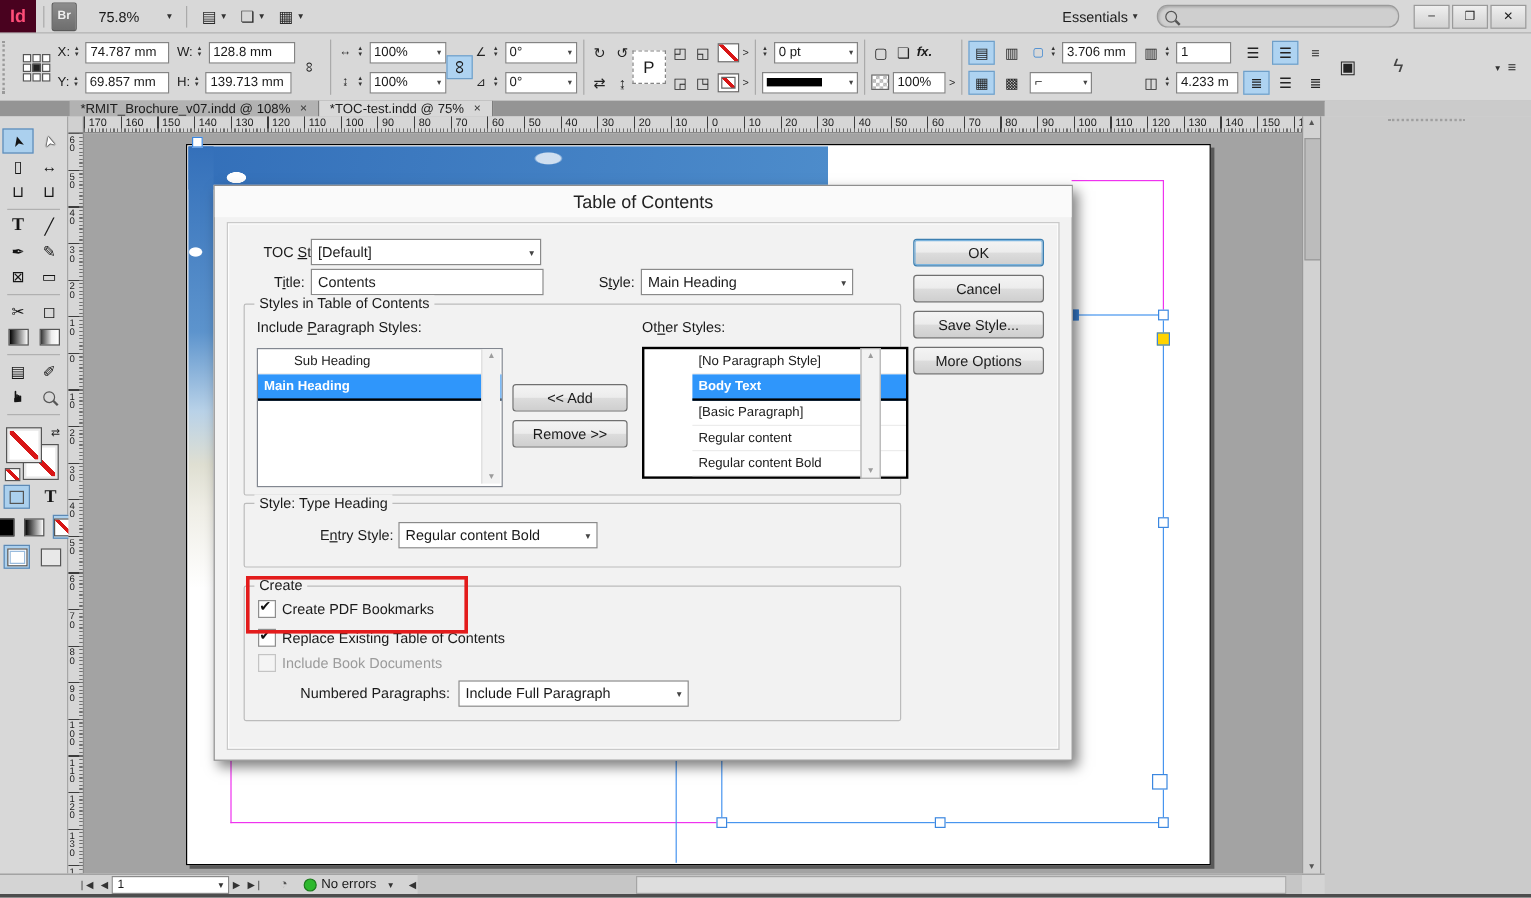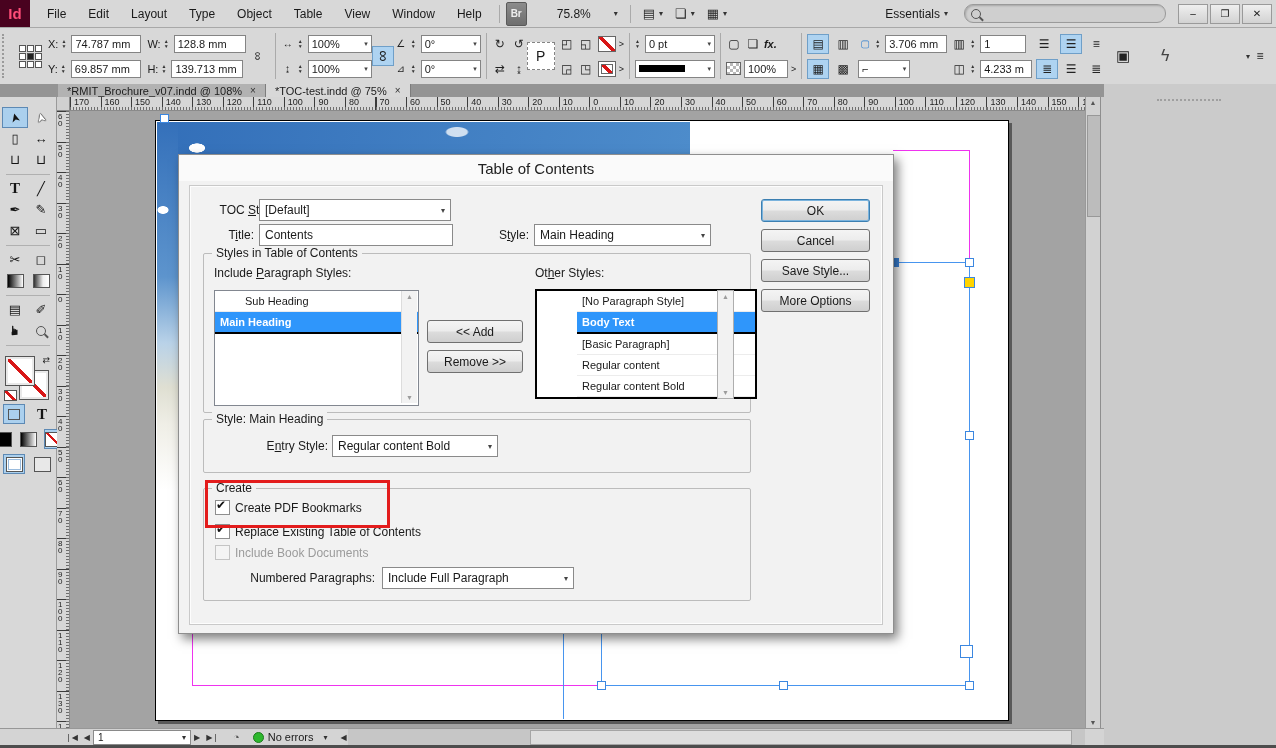--- a/index.html
+++ b/index.html
@@ -187,34 +187,23 @@
   #bottomstrip{position:absolute;left:0;top:745px;width:1276px;height:3px;background:#4d4d4d;}
   #statusfill{position:absolute;left:1104px;top:728px;width:172px;height:17px;background:#cbcbcb;}
 </style>
 </head>
 <body>
 
 <div id="app">
 
   <div id="menubar">
     <div id="logo">Id</div>
-    <div id="menu-items">
-        <span class="menu-item">File</span>
-        <span class="menu-item">Edit</span>
-        <span class="menu-item">Layout</span>
-        <span class="menu-item">Type</span>
-        <span class="menu-item">Object</span>
-        <span class="menu-item">Table</span>
-        <span class="menu-item">View</span>
-        <span class="menu-item">Window</span>
-        <span class="menu-item">Help</span>
-      </div>
     <div class="mb-sep"></div>
     <span id="bridge-btn" class="mb-btn">Br</span>
-    <span class="mb-btn" style="margin-left:24px;gap:23px;">
+    <span class="mb-btn" style="margin-left:12px;gap:23px;">
       <span>75.8%</span>
       <span class="chev">▾</span>
     </span>
     <div class="mb-sep"></div>
     <span class="mb-btn">
       <span class="mb-icon">▤</span>
       <span class="chev">▾</span>
     </span>
     <span class="mb-btn">
       <span class="mb-icon">❏</span>
@@ -746,21 +735,21 @@
             <div class="lrow">Regular content</div>
             <div class="lrow">Regular content Bold</div>
           </div>
         <div class="sstrip2" style="left:513px;top:36px;height:107px;">
           <span class="a up scrollstrip-a" style="position:absolute;left:0;width:100%;text-align:center;top:2px;font-size:7px;color:#9c9c9c;">▲</span>
           <span class="a dn" style="position:absolute;left:0;width:100%;text-align:center;bottom:2px;font-size:7px;color:#9c9c9c;">▼</span>
         </div>
       </div>
 
       <div class="fs" style="left:24px;top:264px;width:546px;height:52px;">
-        <span class="legend">Style: Main Heading</span>
+        <span class="legend">Style: Type Heading</span>
         <span class="rlab" style="left:0;top:19px;width:124px;">
           <span>E</span><span class="u">n</span><span>try Style:</span>
         </span>
         <span class="ddl" style="left:128px;top:15px;width:154px;">
           <span>Regular content Bold</span>
             <span class="chev">▾</span>
         </span>
       </div>
 
       <div class="fs" style="left:24px;top:333px;width:546px;height:111px;">

